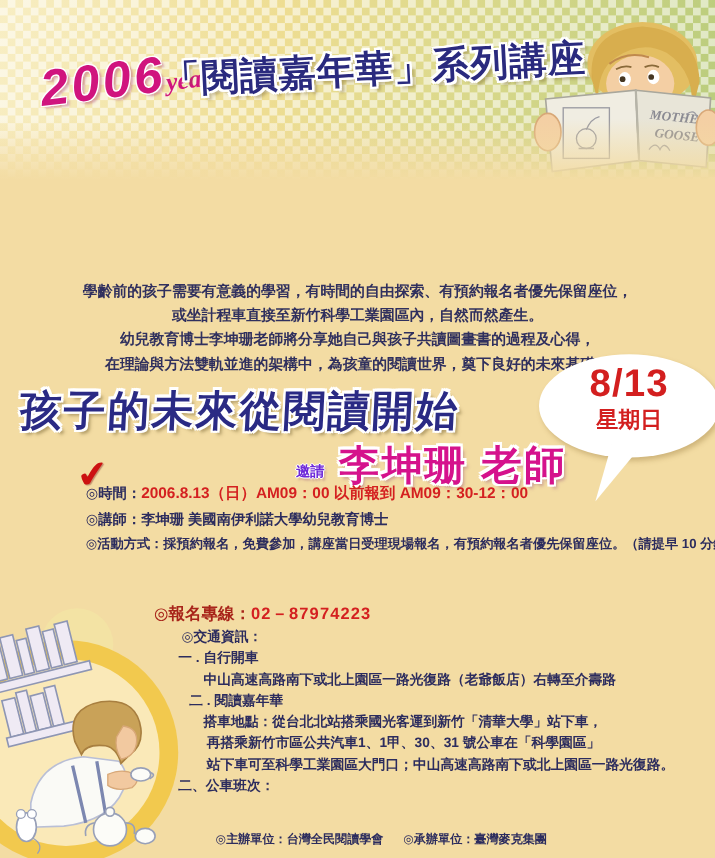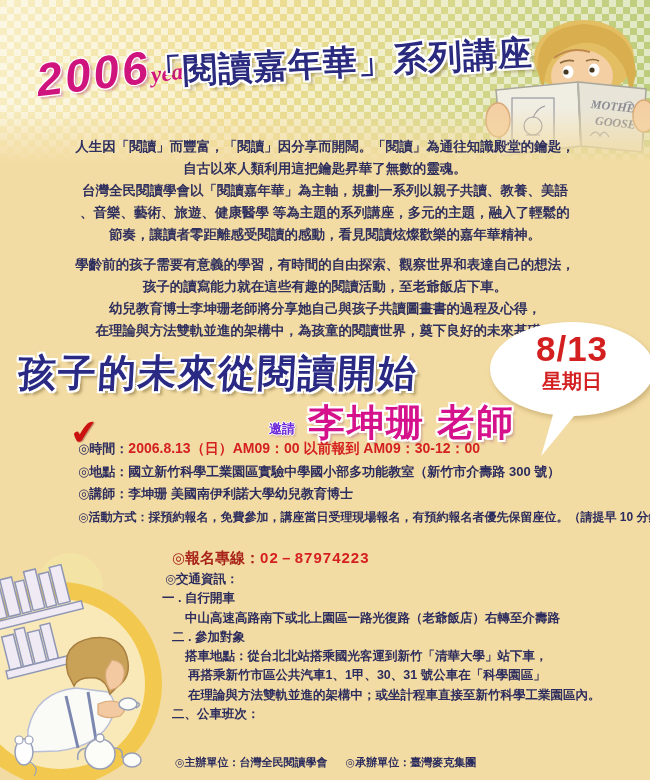--- a/index.html
+++ b/index.html
@@ -81,40 +81,40 @@
     font-size:34px; font-weight:bold; color:#cc1111; transform:rotate(-6deg);
     text-shadow:1px 1px 1px rgba(120,20,20,0.4);
   }
   .details { position:absolute; left:78px; top:437px; width:566px; z-index:5;
              color:#2c2c5e; font-size:13px; font-weight:bold; }
   .d-row { line-height:22.5px; white-space:nowrap; }
   .d-row.small { font-size:12px; }
   .d-val.red { color:#d42020; font-size:14px; }
 
   .hotline { position:absolute; left:140px; top:549px; z-index:5; white-space:nowrap;
-             font-size:15px; font-weight:bold;margin-left:32px; }
+             font-size:15px; font-weight:bold; }
   .hot-label { color:#a8241a; }
   .hot-number { color:#d42020; letter-spacing:1px; }
 
   
   .traffic { position:absolute; left:160px; top:570px; width:486px; z-index:5;
              color:#2c2c5e; font-size:12.5px; font-weight:bold; line-height:19.3px; }
   .traffic div { white-space:nowrap; }
   .t-head { margin-left:5px; }
   .tl0 { margin-left:2px; }
   .tl1 { margin-left:25px; }
   .tl2 { margin-left:12px; }
   .tl3 { margin-left:25px; }
   .tl4 { margin-left:28px; }
   .tl5 { margin-left:28px; }
-  .tl6 { margin-left:12px; }
+  .tl6 { margin-left:2px; }
   .tl7 { margin-left:20px; }
   .tl8 { margin-left:20px; }
 
-  .footer { position:absolute; left:175px; top:755px; z-index:6;
+  .footer { position:absolute; left:196px; top:755px; z-index:6;
             font-size:11px; font-weight:bold; color:#2c2c5e; white-space:nowrap;text-align:right; }
   .footer .co { margin-left:18px; }
 
   .girl-bottom { position:absolute; left:0; top:552px; z-index:1; }
 </style>
 </head>
 <body>
 
 <div id="poster">
 
@@ -145,50 +145,42 @@
     <ellipse cx="60" cy="106" rx="12" ry="17" fill="#f4cfa4" stroke="#d8a878" stroke-width="1.5"></ellipse>
     <ellipse cx="206" cy="102" rx="11" ry="16" fill="#f4cfa4" stroke="#d8a878" stroke-width="1.5"></ellipse>
   </svg>
 
   <div class="header-fade"></div>
 
   <div class="year-wrap"><span class="year-num">2006</span><span class="year-suffix">year</span></div>
 
   <div class="series-title">「閱讀嘉年華」系列講座</div>
 
-  <div class="para p1">
-    <div>人生因「閱讀」而豐富，「閱讀」因分享而開闊。「閱讀」為通往知識殿堂的鑰匙，</div>
-    <div>自古以來人類利用這把鑰匙昇華了無數的靈魂。</div>
-    <div>台灣全民閱讀學會以「閱讀嘉年華」為主軸，規劃一系列以親子共讀、教養、美語</div>
-    <div>、音樂、藝術、旅遊、健康醫學 等為主題的系列講座，多元的主題，融入了輕鬆的</div>
-    <div>節奏，讓讀者零距離感受閱讀的感動，看見閱讀炫燦歡樂的嘉年華精神。</div>
-  </div>
 
   <div class="para p2">
-    <div>學齡前的孩子需要有意義的學習，有時間的自由探索、觀察世界和表達自己的想法，</div>
-    <div>孩子的讀寫能力就在這些有趣的閱讀活動，至老爺飯店下車。</div>
+    <div>學齡前的孩子需要有意義的學習，有時間的自由探索、有預約報名者優先保留座位，</div>
+    <div>或坐計程車直接至新竹科學工業園區內，自然而然產生。</div>
     <div>幼兒教育博士李坤珊老師將分享她自己與孩子共讀圖畫書的過程及心得，</div>
     <div>在理論與方法雙軌並進的架構中，為孩童的閱讀世界，奠下良好的未來基礎。</div>
   </div>
 
   <div class="bubble">
     <div class="bubble-date">8/13</div>
     <div class="bubble-weekday">星期日</div>
   </div>
   <div class="bubble-tail"></div>
 
   <div class="lecture-title">孩子的未來從閱讀開始</div>
   <div class="invite">邀請</div>
   <div class="speaker-name">李坤珊 老師</div>
 
   <div class="checkmark">✔</div>
 
   <div class="details">
     <div class="d-row"><span class="d-label">◎時間：</span><span class="d-val red">2006.8.13（日）AM09：00 以前報到 AM09：30-12：00</span></div>
-    <div class="d-row"><span class="d-label">◎地點：</span><span class="d-val">國立新竹科學工業園區實驗中學國小部多功能教室（新竹市介壽路 300 號）</span></div>
     <div class="d-row"><span class="d-label">◎講師：</span><span class="d-val">李坤珊 美國南伊利諾大學幼兒教育博士</span></div>
     <div class="d-row small"><span class="d-label">◎活動方式：</span><span class="d-val">採預約報名，免費參加，講座當日受理現場報名，有預約報名者優先保留座位。（請提早 10 分鐘入場）</span></div>
   </div>
 
   <div class="hotline"><span class="hot-label">◎報名專線：</span><span class="hot-number">02－87974223</span></div>
 
   <svg class="girl-bottom" width="186" height="228" viewBox="0 0 186 228">
     <circle cx="70" cy="34" r="33" fill="#f3e3a4"></circle>
     <rect x="28" y="44" width="84" height="28" fill="#f3e3a4"></rect>
     <circle cx="60" cy="132" r="102" fill="#f2c94e"></circle>
@@ -226,22 +218,22 @@
     <ellipse cx="24" cy="200" rx="9" ry="13" fill="#fff" stroke="#98a0b8" stroke-width="1.5"></ellipse>
     <circle cx="19" cy="188" r="4" fill="#fff" stroke="#98a0b8" stroke-width="1.2"></circle>
     <circle cx="29" cy="188" r="4" fill="#fff" stroke="#98a0b8" stroke-width="1.2"></circle>
     <path d="M30,210 q10,6 4,14" stroke="#98a0b8" stroke-width="1.2" fill="none"></path>
   </svg>
 
   <div class="traffic">
     <div class="t-head">◎交通資訊：</div>
     <div class="tl0">一 . 自行開車</div>
     <div class="tl1">中山高速高路南下或北上園區一路光復路（老爺飯店）右轉至介壽路</div>
-    <div class="tl2">二 . 參加對象</div>
+    <div class="tl2">二 . 閱讀嘉年華</div>
     <div class="tl3">搭車地點：從台北北站搭乘國光客運到新竹「清華大學」站下車，</div>
     <div class="tl4">再搭乘新竹市區公共汽車1、1甲、30、31 號公車在「科學園區」</div>
-    <div class="tl5">在理論與方法雙軌並進的架構中；或坐計程車直接至新竹科學工業園區內。</div>
+    <div class="tl5">站下車可至科學工業園區大門口；中山高速高路南下或北上園區一路光復路。</div>
     <div class="tl6">二、公車班次：</div>
   </div>
 
   <div class="footer"><span>◎主辦單位：台灣全民閱讀學會</span><span class="co">◎承辦單位：臺灣麥克集團</span></div>
 
 </div>
 
 </body></html>

